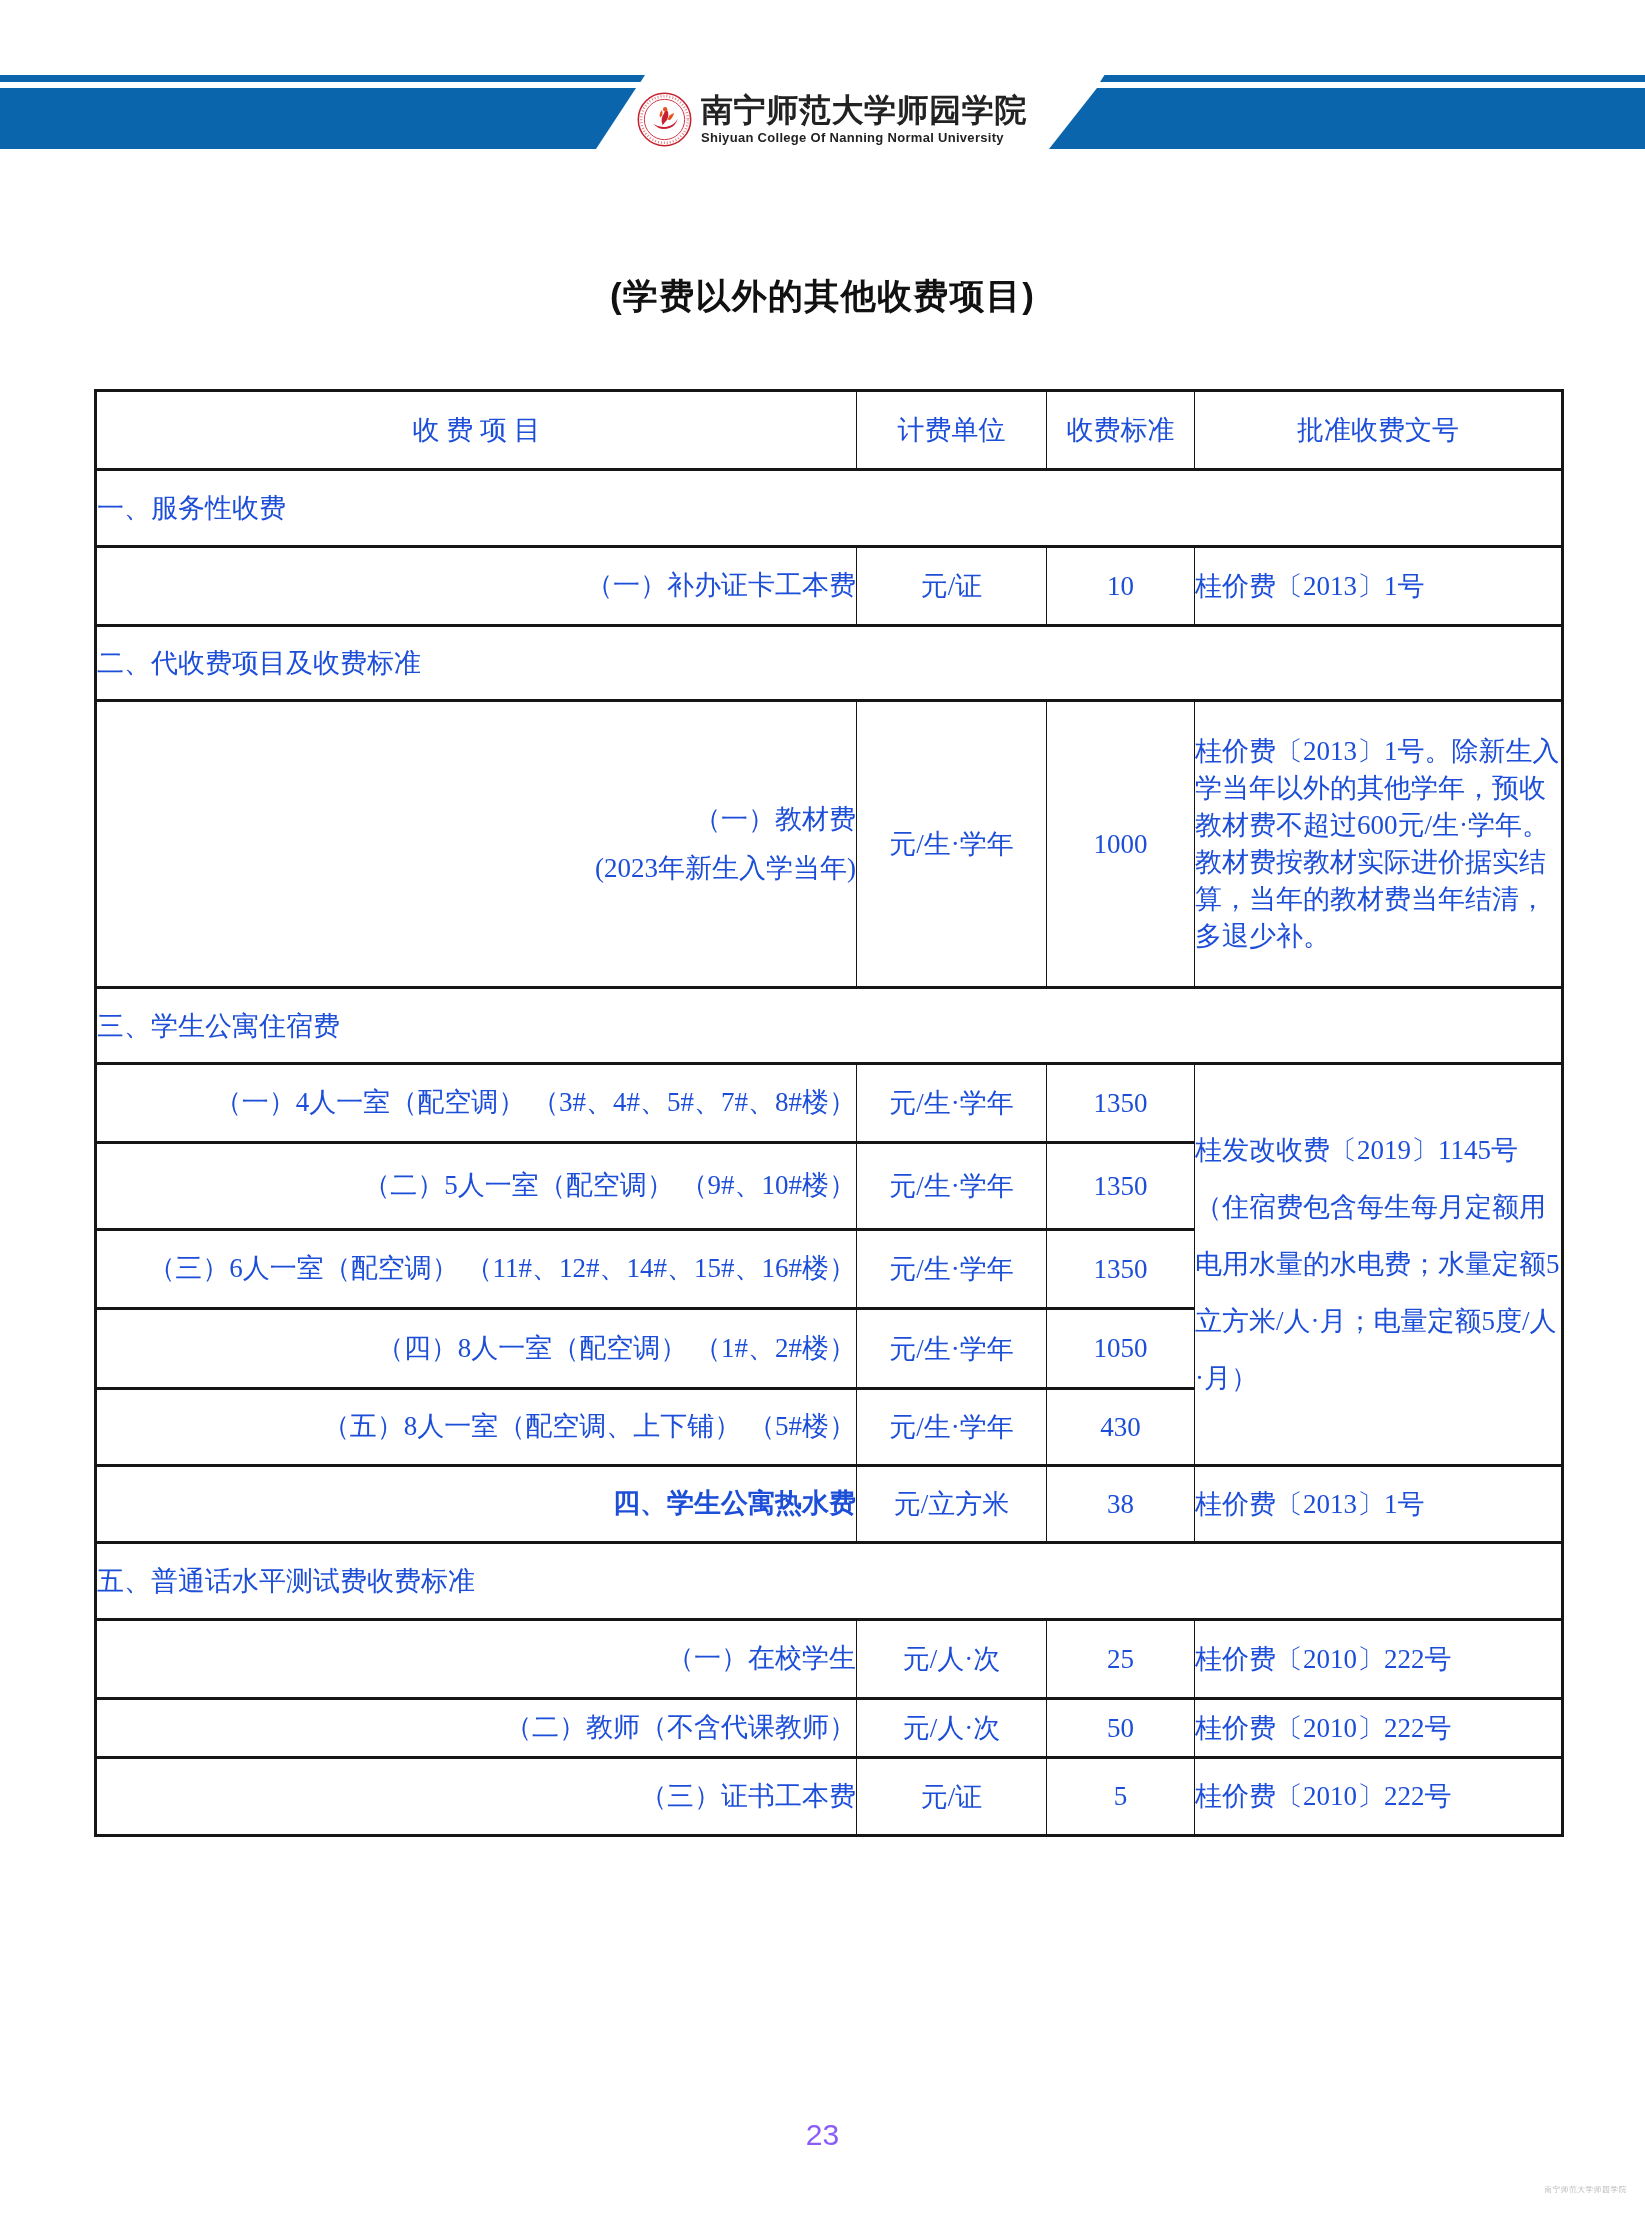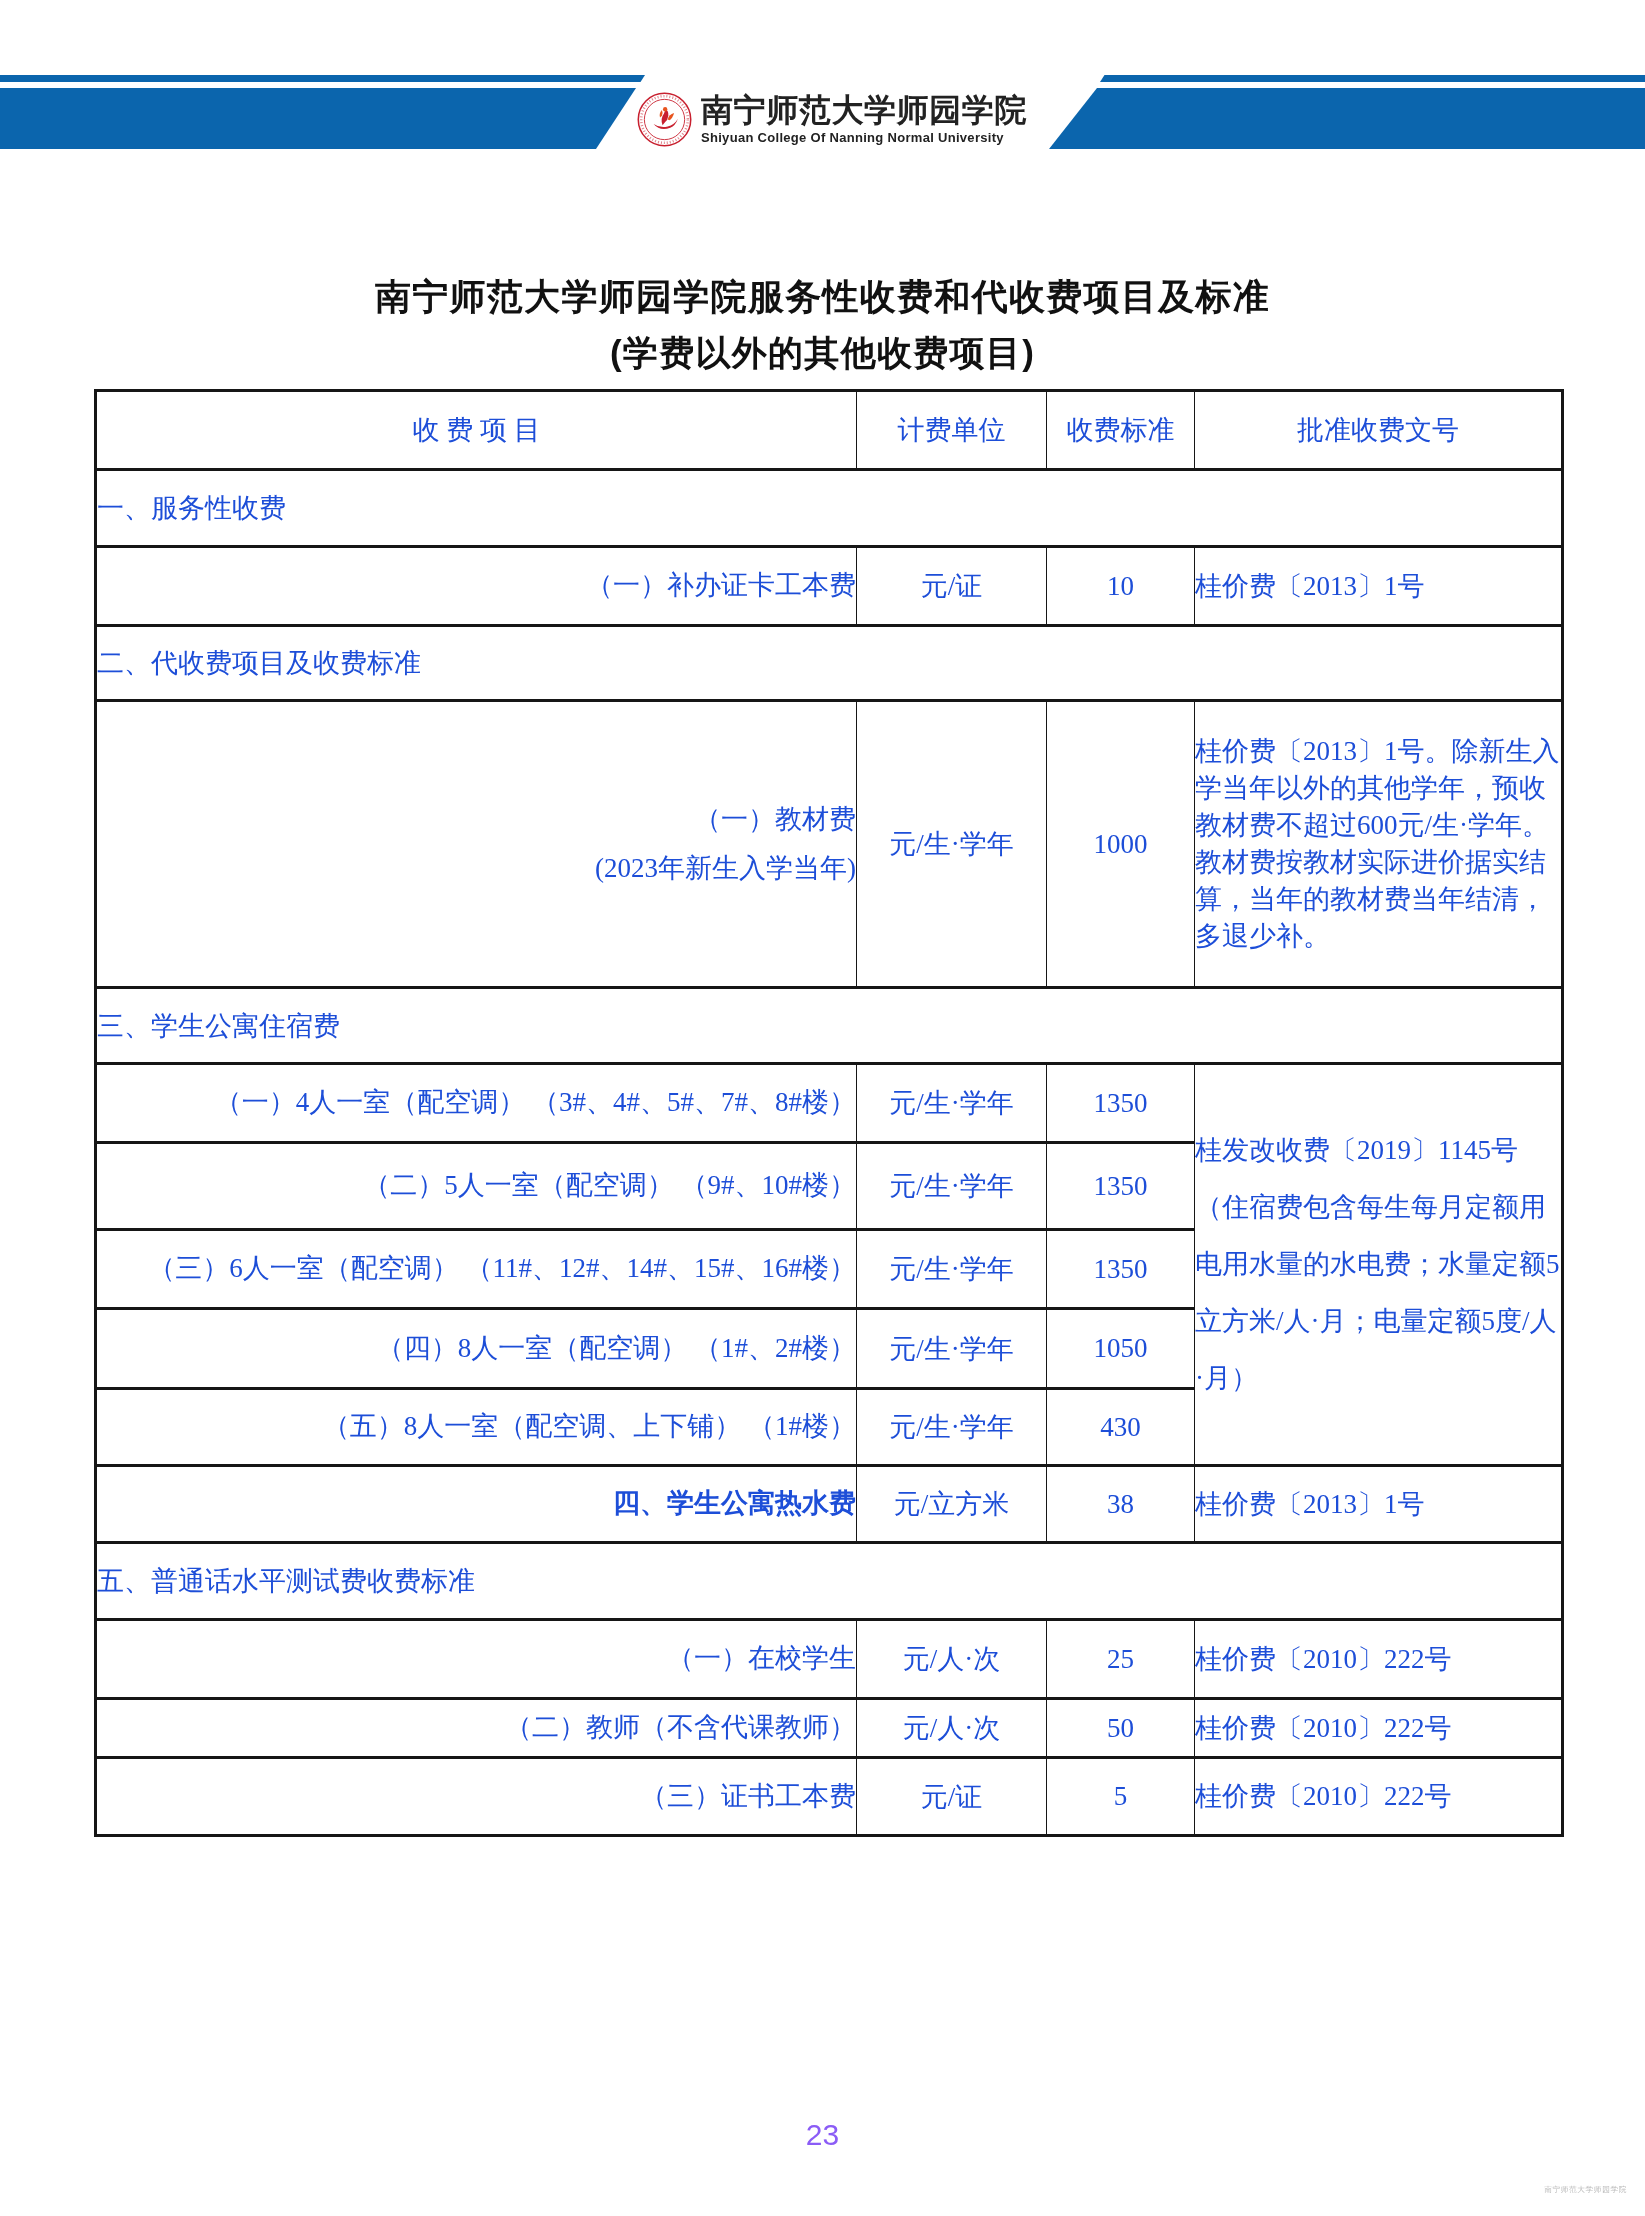--- a/index.html
+++ b/index.html
@@ -72,21 +72,20 @@
       <circle cx="44" cy="27" r="3.4" fill="#e8541e"></circle>
     </svg>
     <div class="banner-text">
       <div class="banner-zh">南宁师范大学师园学院</div>
       <div class="banner-en">Shiyuan College Of Nanning Normal University</div>
     </div>
   </div>
 </div>
 
 <div class="doc-title">
-  <div class="t1">南宁师范大学师园学院服务性收费和代收费项目及标准</div>
   <div class="t2">(学费以外的其他收费项目)</div>
 </div>
 
 <table class="fee">
   <colgroup>
     <col style="width:761px">
       <col style="width:190px">
       <col style="width:148px">
       <col style="width:368px">
   </colgroup>
@@ -146,21 +145,21 @@
       <td class="price">1350</td>
     </tr>
 
     <tr style="height:80px;">
       <td class="item">（四）8人一室（配空调） （1#、2#楼）</td>
       <td class="unit">元/生·学年</td>
       <td class="price">1050</td>
     </tr>
 
     <tr style="height:77px;">
-      <td class="item">（五）8人一室（配空调、上下铺） （1#楼）</td>
+      <td class="item">（五）8人一室（配空调、上下铺） （5#楼）</td>
       <td class="unit">元/生·学年</td>
       <td class="price">430</td>
     </tr>
 
     <tr style="height:77px;">
       <td class="item" style="font-weight:bold;padding-left:13px;">四、学生公寓热水费</td>
       <td class="unit">元/立方米</td>
       <td class="price">38</td>
       <td class="doc">桂价费〔2013〕1号</td>
     </tr>

